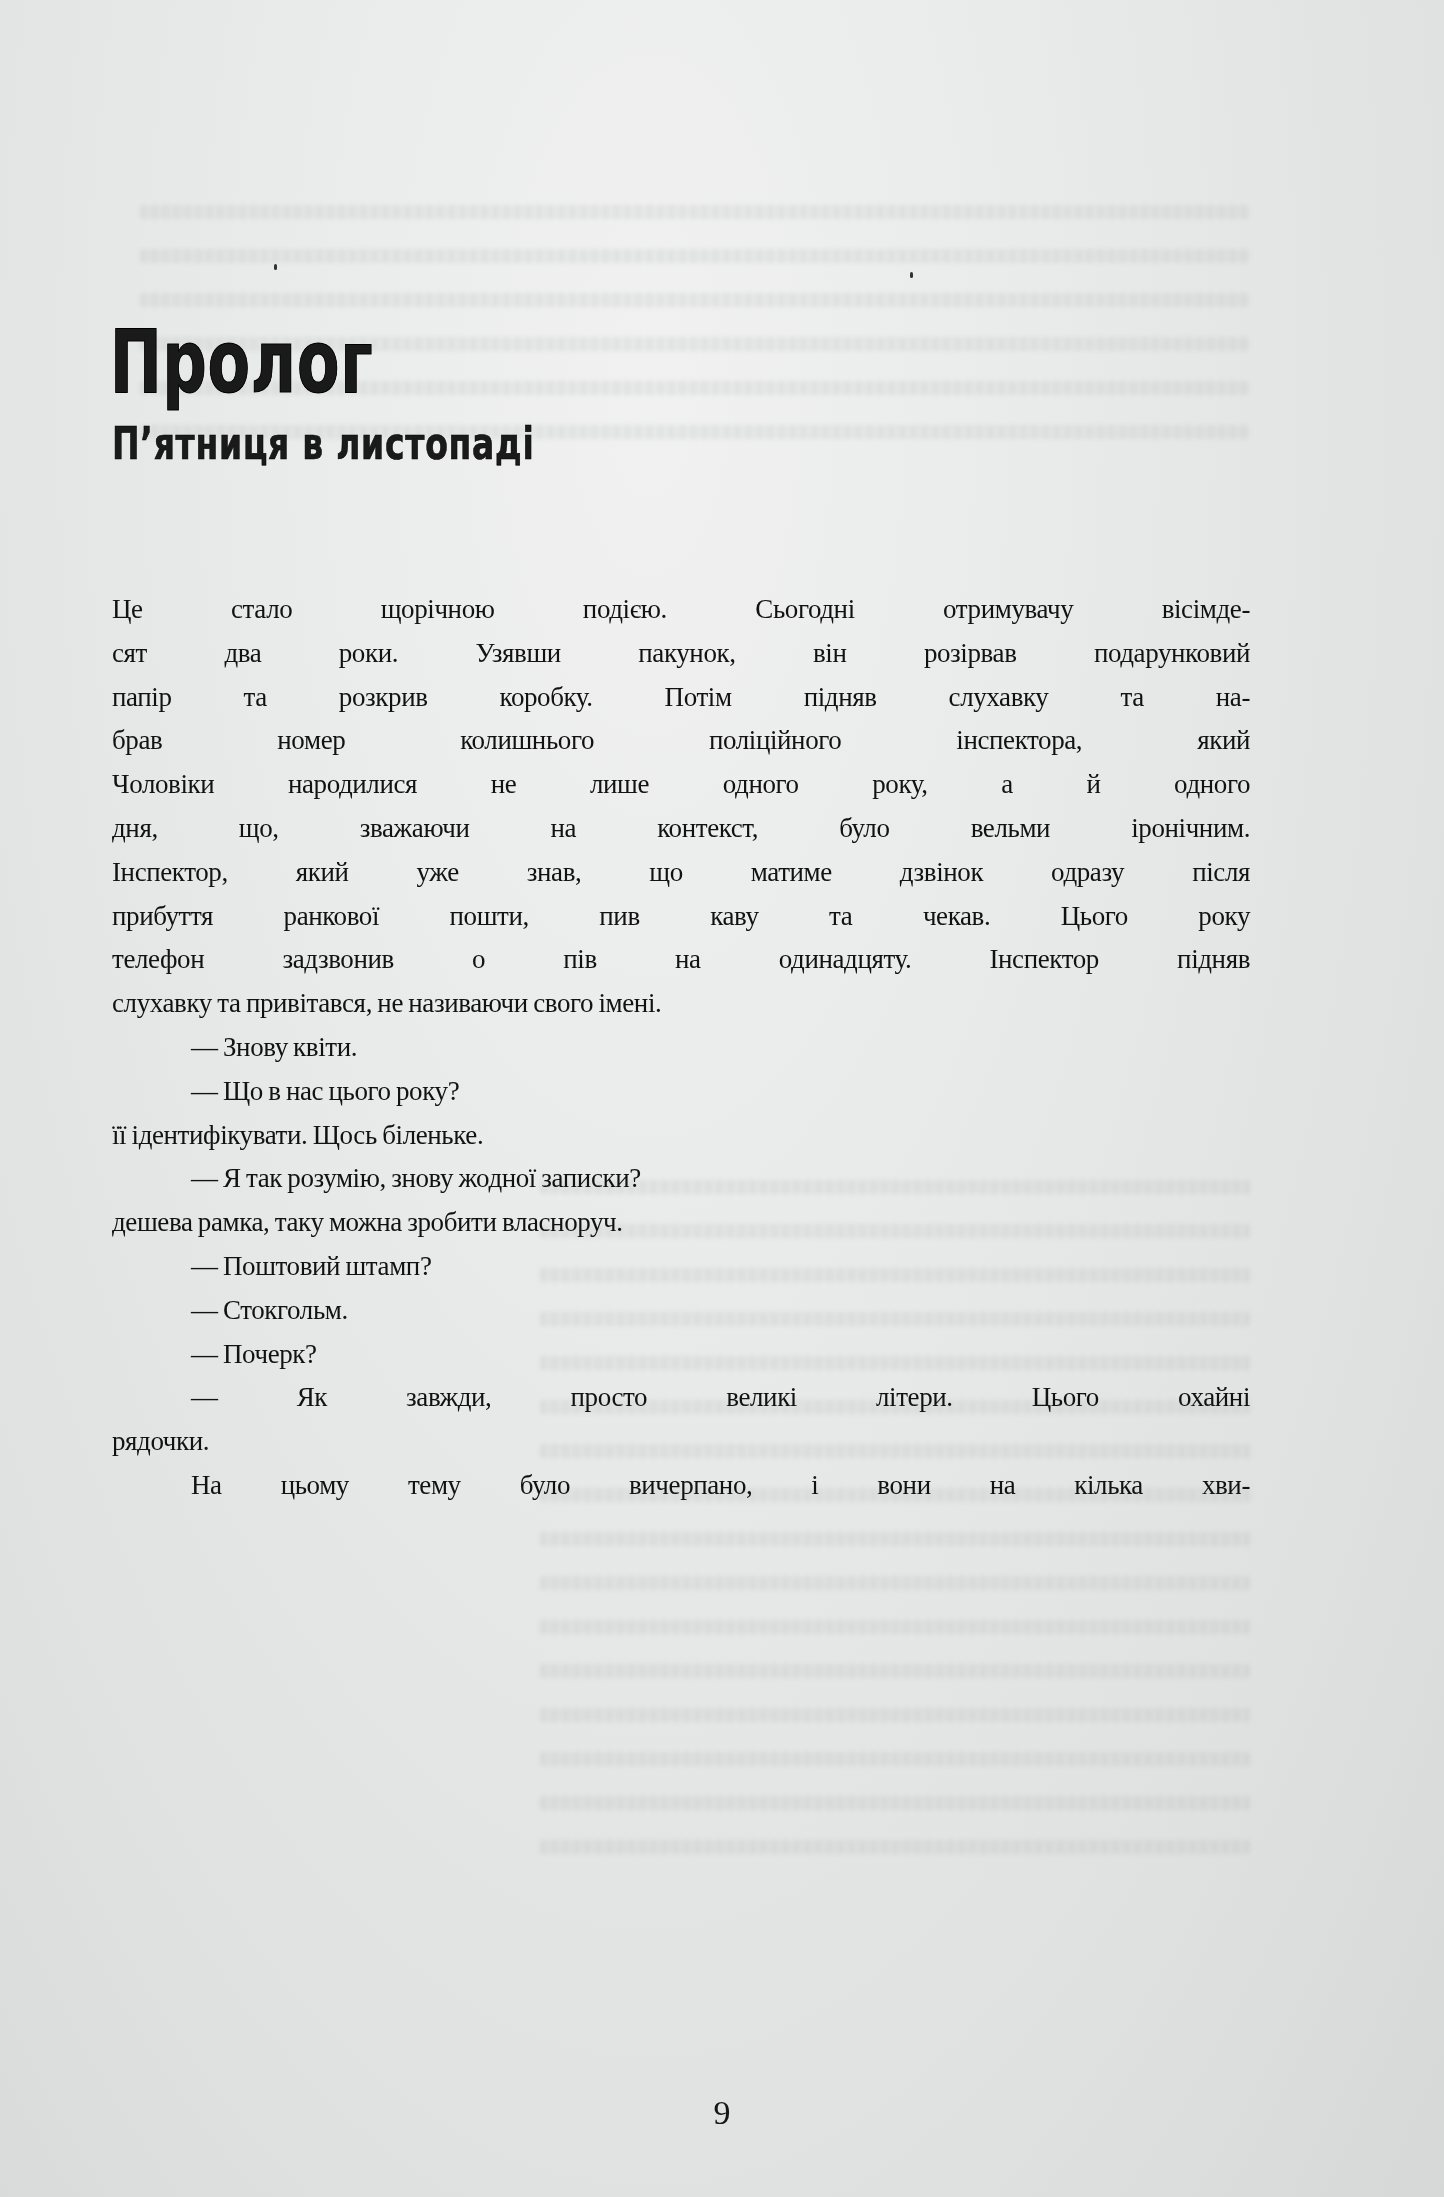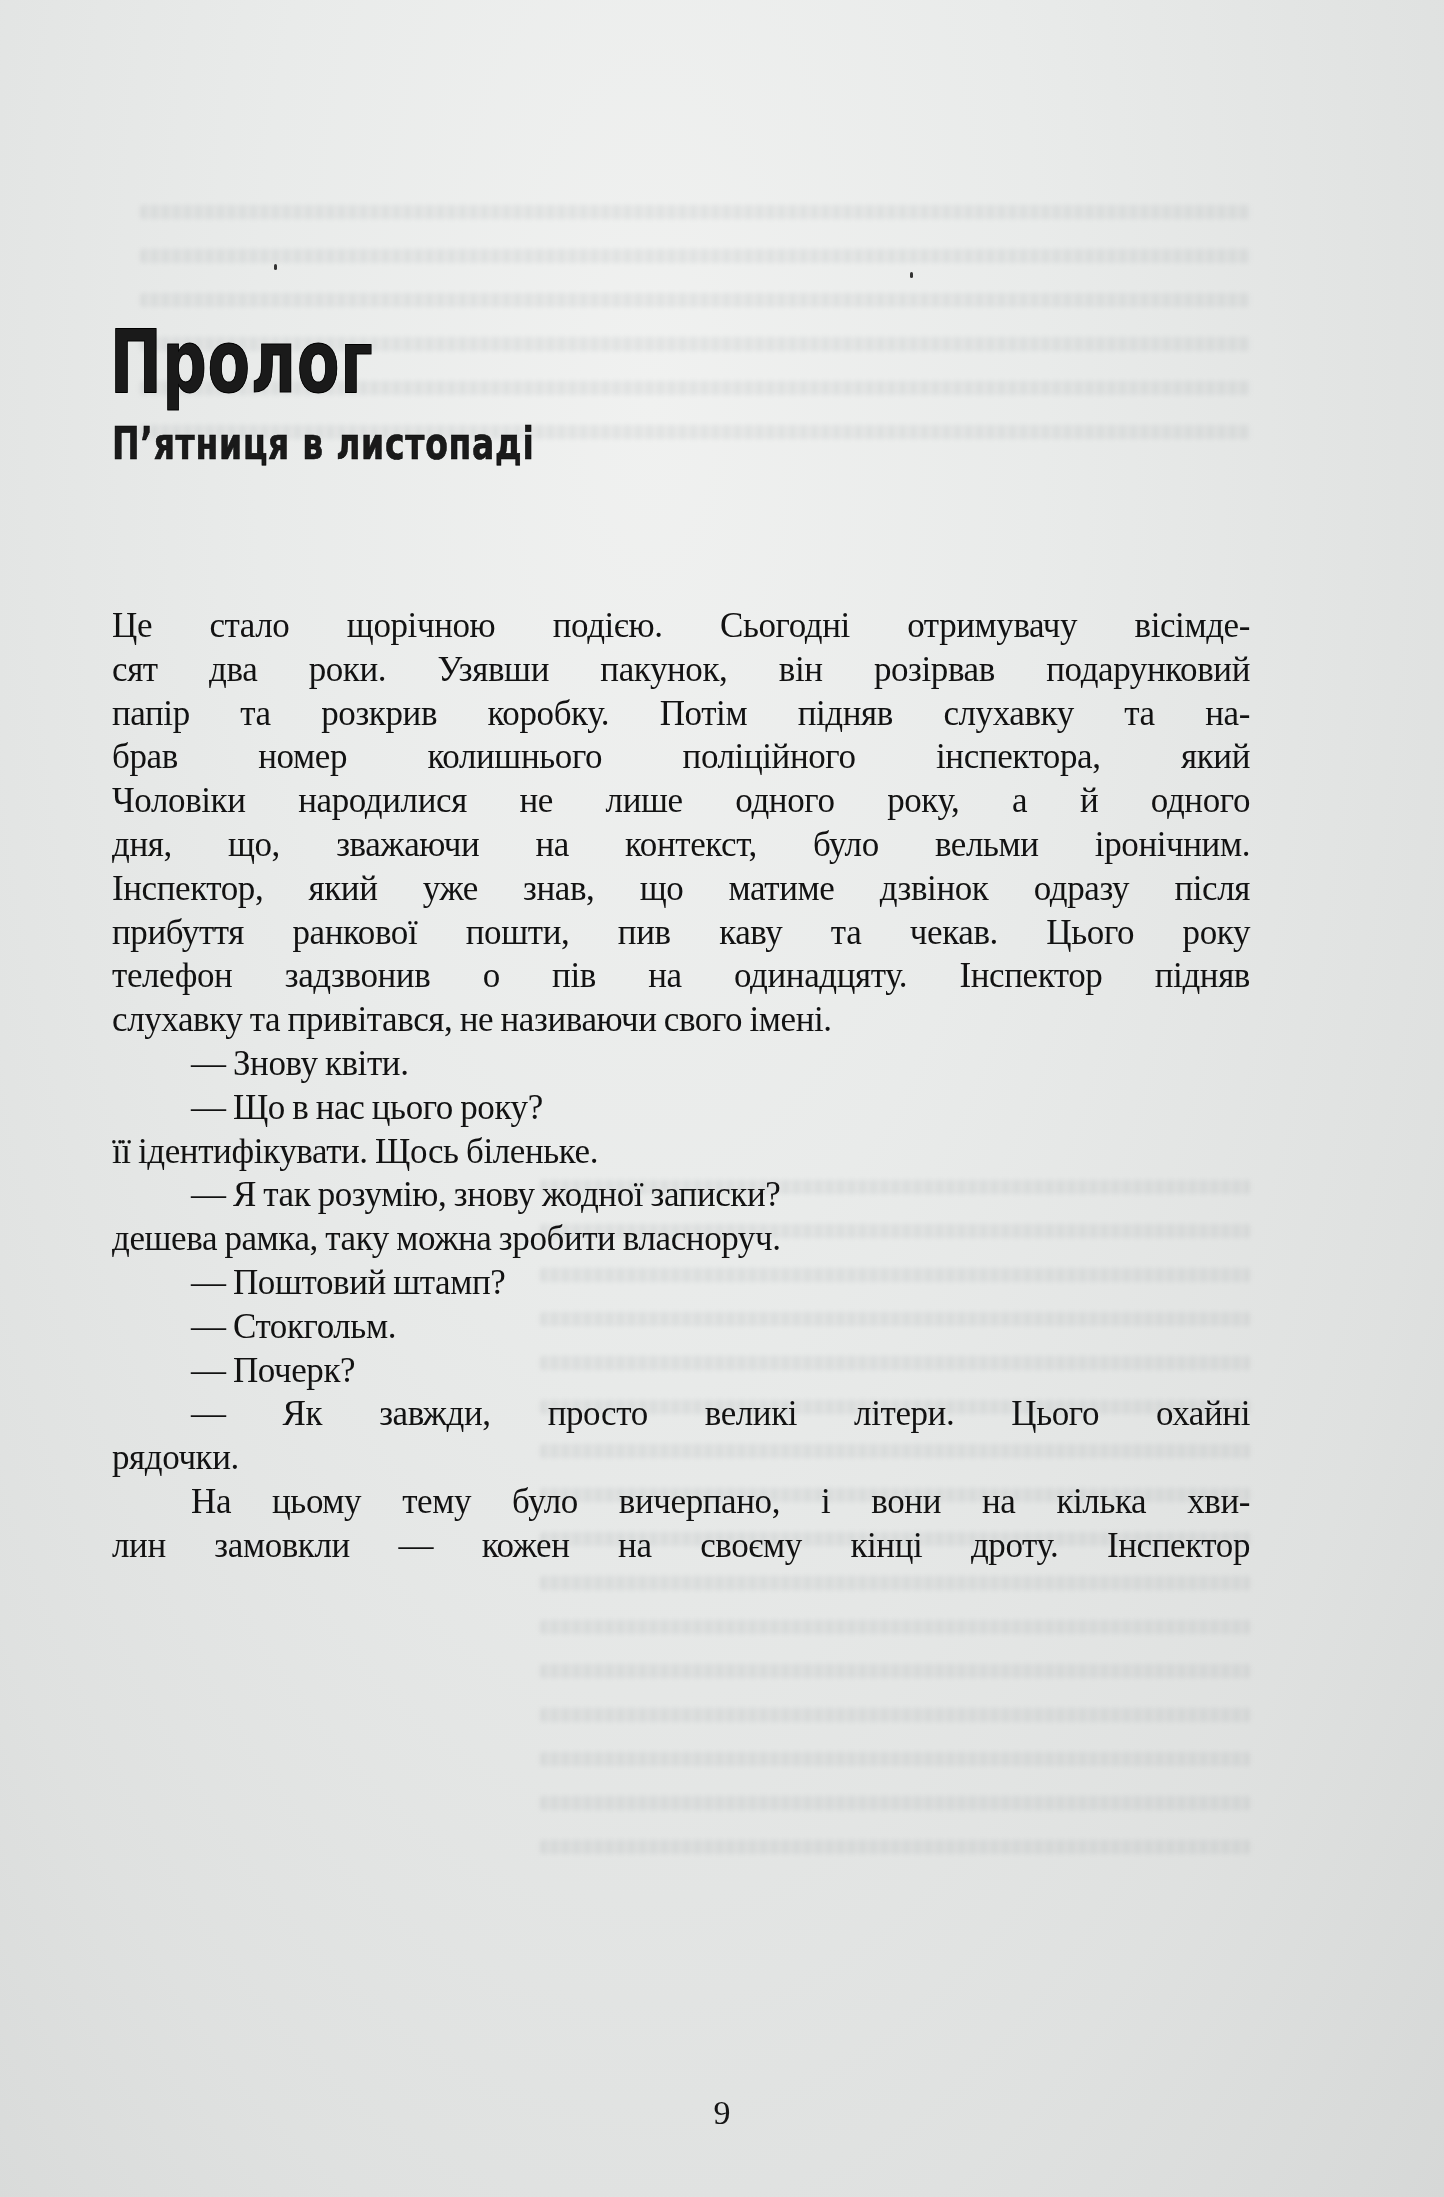--- a/index.html
+++ b/index.html
@@ -83,26 +83,25 @@
     transform-origin: left top;
     -webkit-text-stroke: 0.6px #000;
   }
 
   .body-text {
     position: absolute;
     left: 112px;
     top: 588px;
     width: 1138px;
     font-family: "Liberation Serif", serif;
-    font-size: 35px;
+    font-size: 27px;
     line-height: 43.8px;
     color: #121212;
     letter-spacing: -0.4px;
     word-spacing: -1px;
-    margin-top: 16px;
   }
   .line {
     display: block;
     white-space: nowrap;
     height: 43.8px;
     text-align: justify;
     text-align-last: justify;
   }
   .line.last {
     text-align-last: left;
@@ -175,17 +174,16 @@
     <span class="line indent last">— Що в нас цього року?</span>
     <span class="line last">її ідентифікувати. Щось біленьке.</span>
     <span class="line indent last">— Я так розумію, знову жодної записки?</span>
     <span class="line last">дешева рамка, таку можна зробити власноруч.</span>
     <span class="line indent last">— Поштовий штамп?</span>
     <span class="line indent last">— Стокгольм.</span>
     <span class="line indent last">— Почерк?</span>
     <span class="line indent">— Як завжди, просто великі літери. Цього охайні</span>
     <span class="line last">рядочки.</span>
     <span class="line indent">На цьому тему було вичерпано, і вони на кілька хви-</span>
-    <span class="line">лин замовкли — кожен на своєму кінці дроту. Інспектор</span>
   </div>
 
   <div class="page-number">9</div>
 </div>
 
 </body></html>

